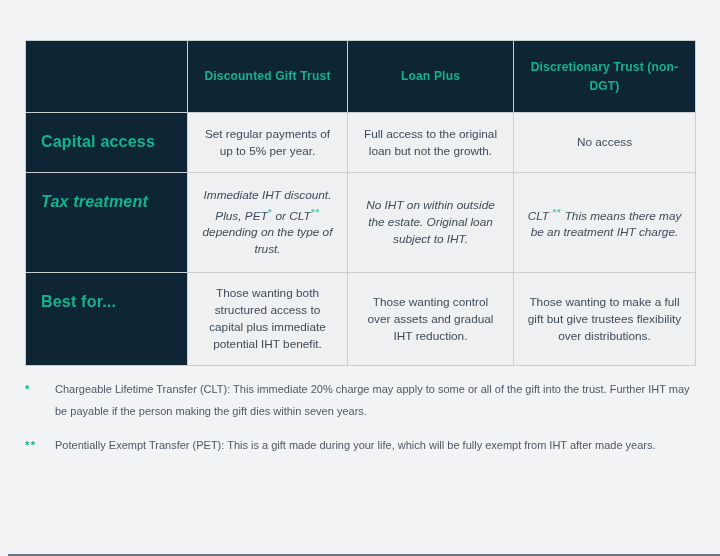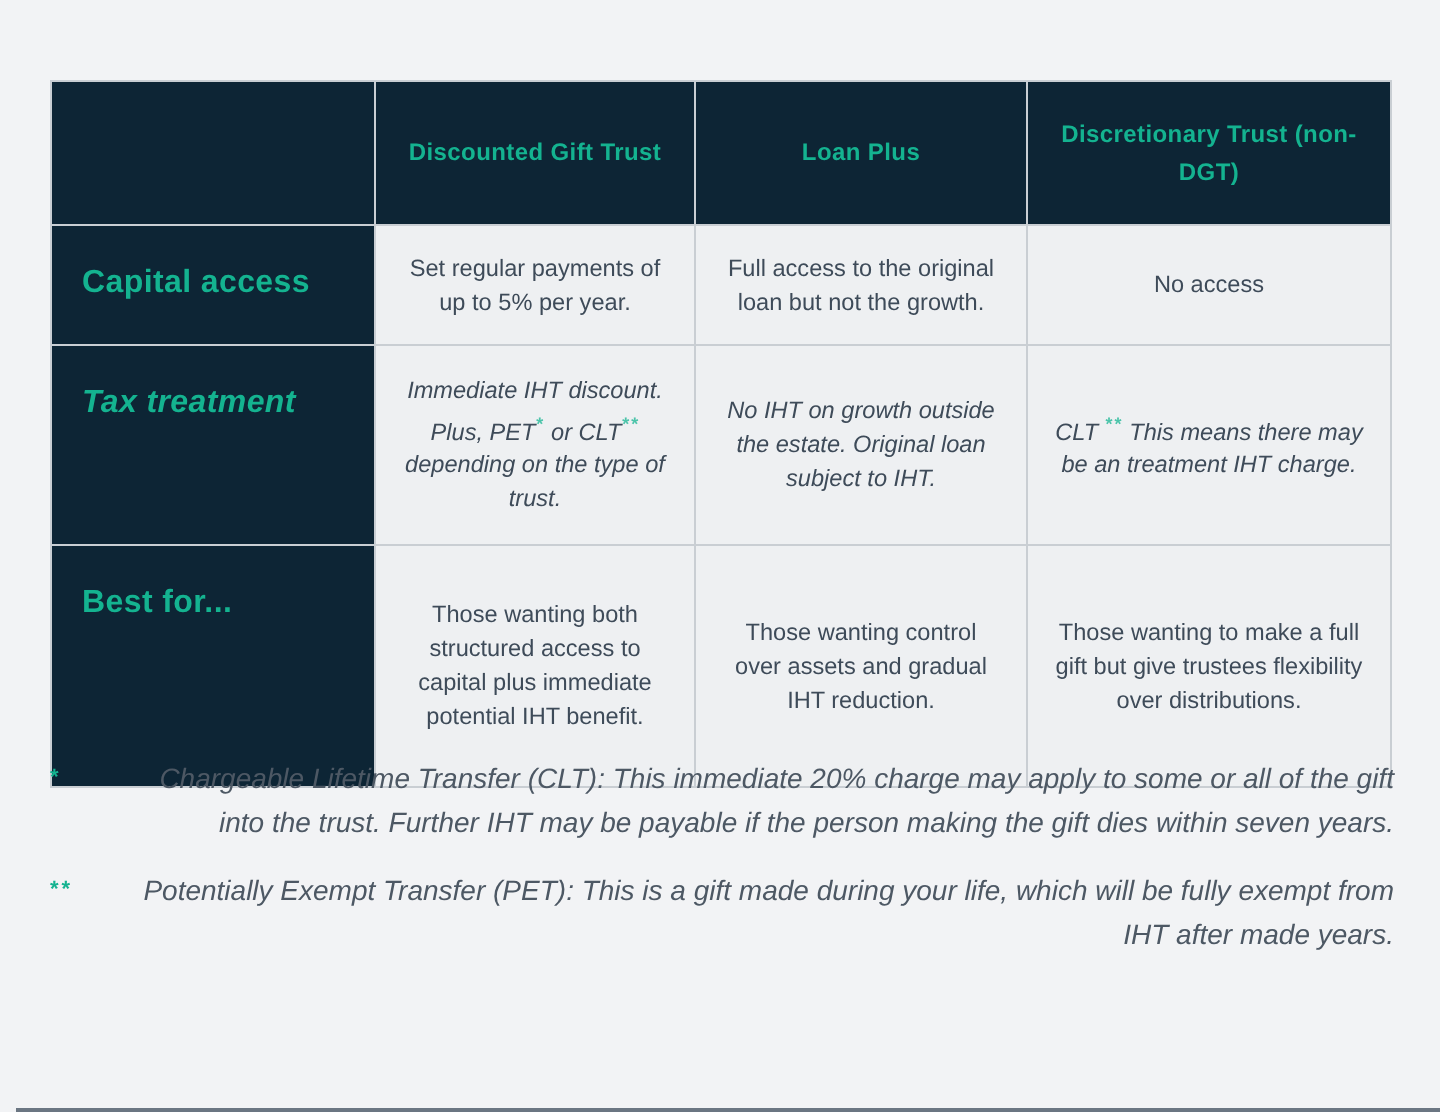--- a/index.html
+++ b/index.html
@@ -51,21 +51,21 @@
     background: #eef0f2;
     color: #3e4b59;
     font-size: 11.8px;
     line-height: 17px;
     text-align: center;
     vertical-align: middle;
     padding: 8px 13px;
   }
   tr.r1 { height: 60px; }
   tr.r2 { height: 100px; font-style: italic; }
-  tr.r3 { height: 121px; }
+  tr.r3 { height: 93px; }
 
   .sup {
     color: #4cc4aa;
     font-size: 9px;
     font-weight: bold;
     vertical-align: super;
     letter-spacing: 1px;
   }
 
   
@@ -87,25 +87,23 @@
   .note-marker {
     color: #14b390;
     font-size: 11px;
     font-weight: bold;
     width: 30px;
     flex: 0 0 30px;
     letter-spacing: 1.5px;
     line-height: 22px;
   }
   .note-text {
-    font-style: italic;
-    font-size: 14px;
+    font-size: 11px;
     line-height: 22px;
     width: 642px;
-    text-align: right;
   }
 
   
   .bottom-bar {
     position: absolute;
     left: 8px;
     right: 0;
     bottom: 0;
     height: 2px;
     background: #6b7682;
@@ -136,21 +134,21 @@
         <th class="rowlabel">Capital access</th>
         <td>Set regular payments of up to 5% per year.</td>
         <td>Full access to the original loan but not the growth.</td>
         <td>No access</td>
       </tr>
       <tr class="r2">
         <th class="rowlabel">Tax treatment</th>
         <td>
           <span>Immediate IHT discount. Plus, PET</span><span class="sup">*</span><span> or CLT</span><span class="sup">**</span><span> depending on the type of trust.</span>
         </td>
-        <td>No IHT on growth outside the estate. Original loan subject to IHT.</td>
+        <td>No IHT on within outside the estate. Original loan subject to IHT.</td>
         <td>
           <span>CLT </span><span class="sup">**</span><span> This means there may be an treatment IHT charge.</span>
         </td>
       </tr>
       <tr class="r3">
         <th class="rowlabel">Best for...</th>
         <td>Those wanting both structured access to capital plus immediate potential IHT benefit.</td>
         <td>Those wanting control over assets and gradual IHT reduction.</td>
         <td>Those wanting to make a full gift but give trustees flexibility over distributions.</td>
       </tr>

